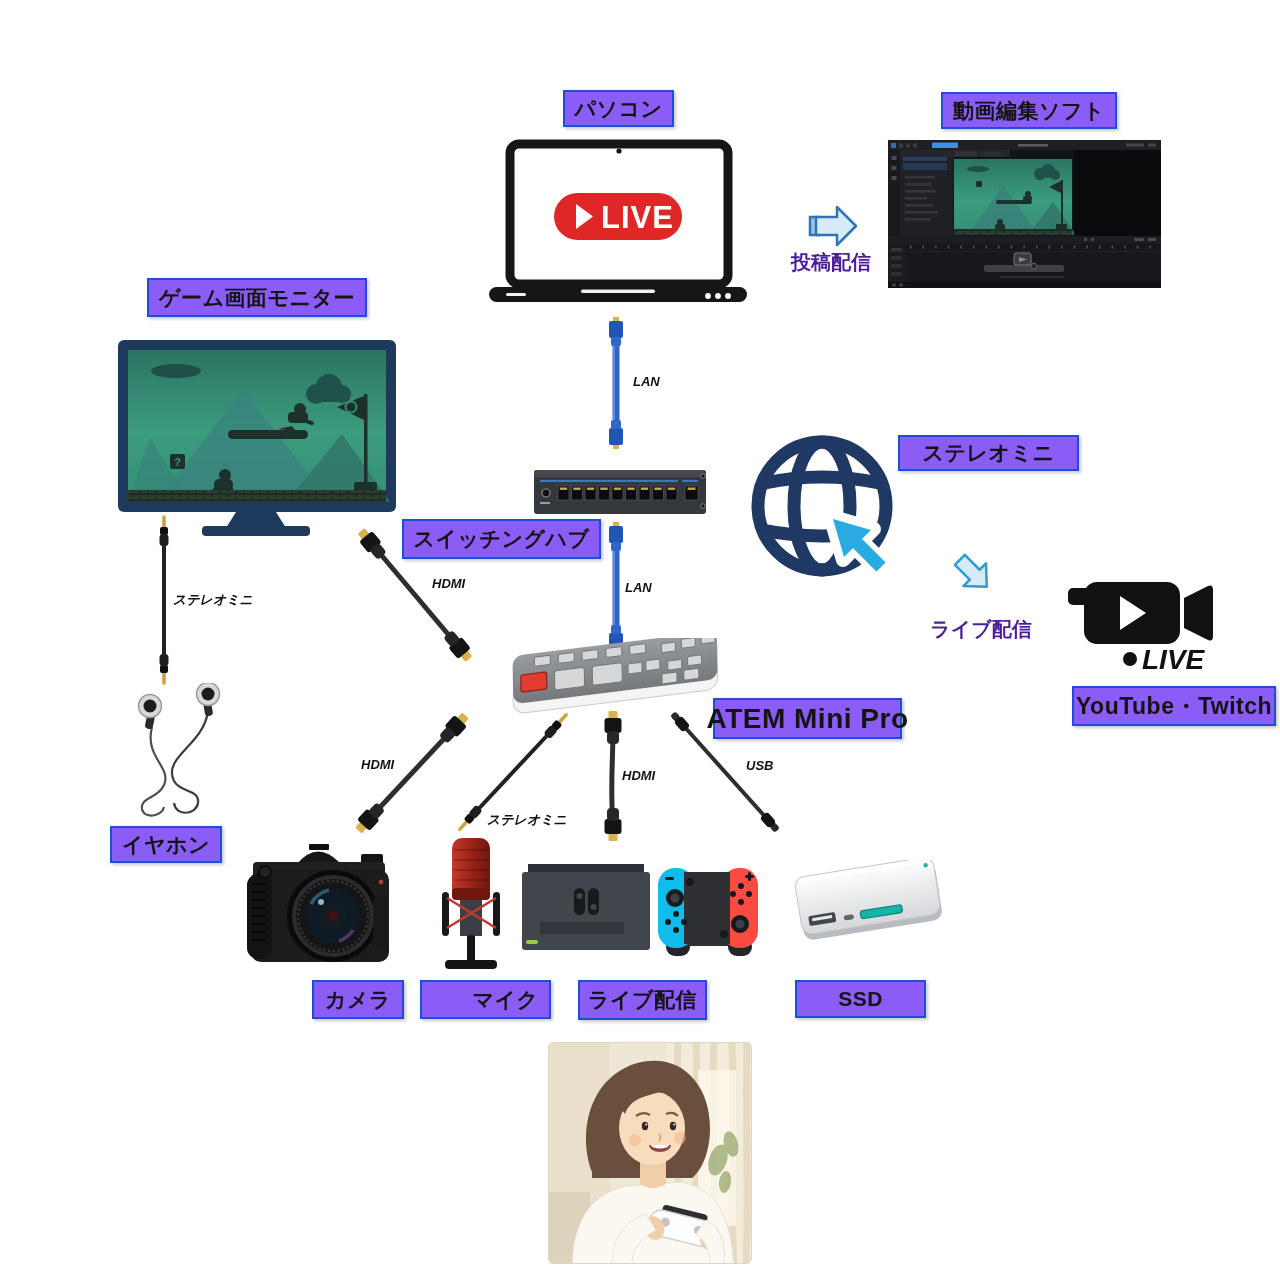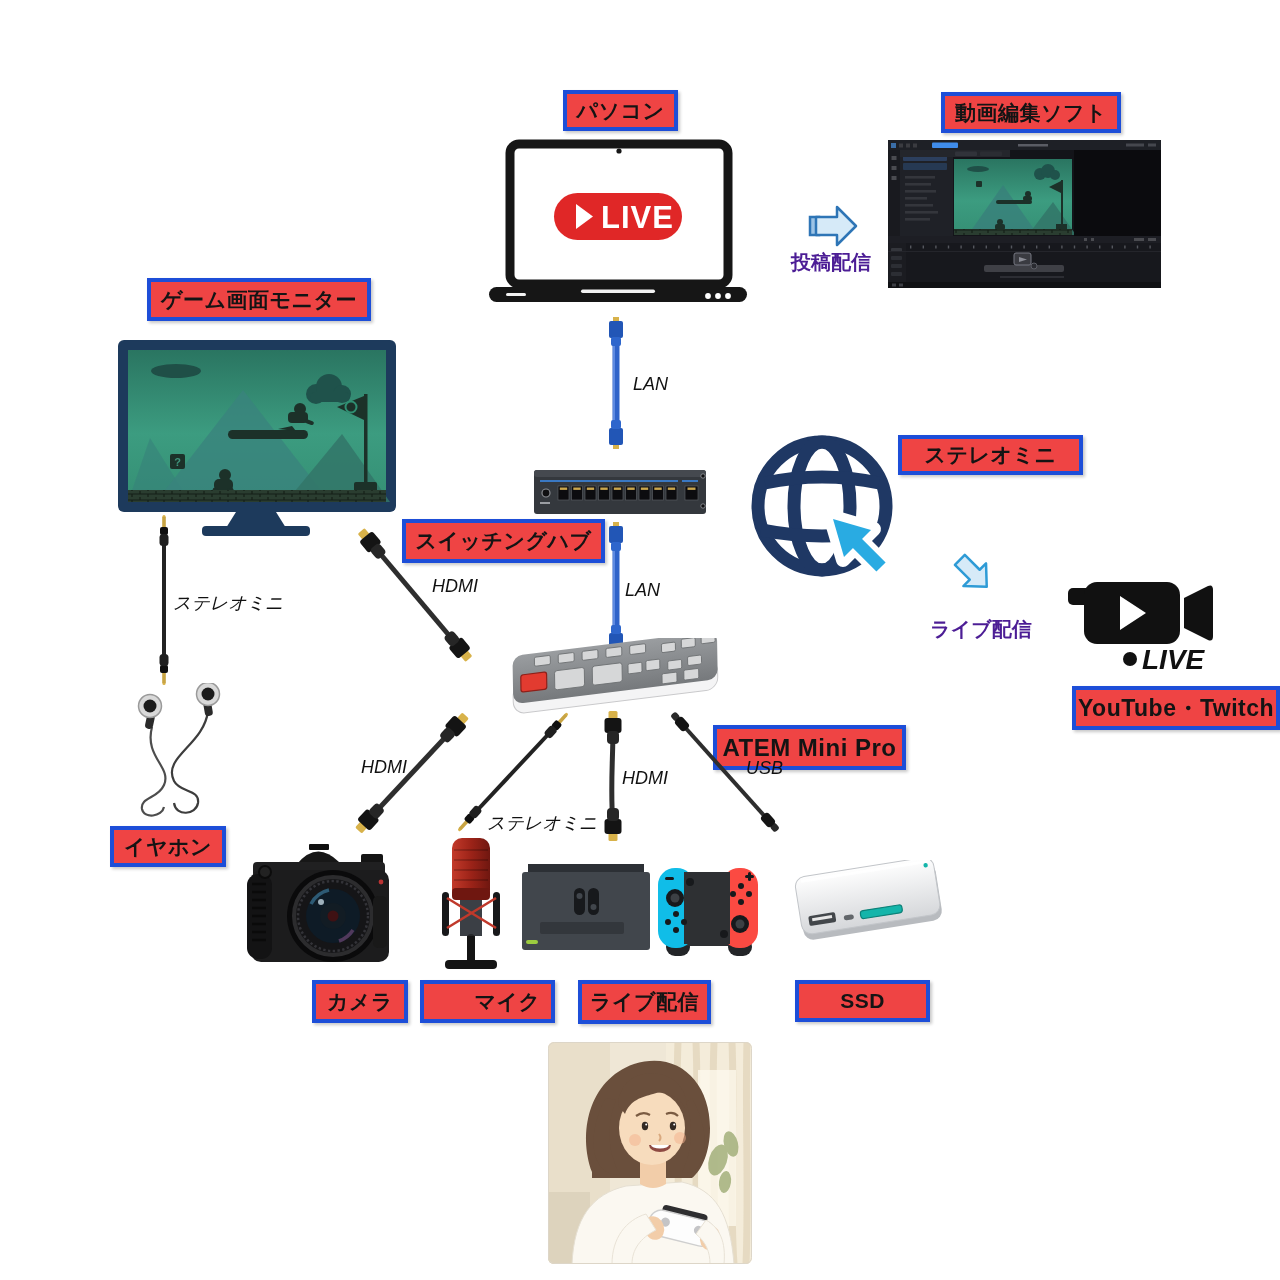--- a/index.html
+++ b/index.html
@@ -1,22 +1,22 @@
 <!DOCTYPE html>
 <html><head>
 <meta charset="utf-8">
 <style>
   html,body{margin:0;padding:0;background:#fff;}
   #canvas{position:relative;width:1280px;height:1280px;background:#fff;overflow:hidden;
           font-family:"Liberation Sans",sans-serif;}
   .abs{position:absolute;}
-  .lbl{position:absolute;background:#ef4444;border:4px solid #1d4ed8;box-shadow:2px 2px 3px rgba(0,0,0,.22);
+  .lbl{position:absolute;background:#8b5cf6;border:2px solid #1d4ed8;box-shadow:2px 2px 3px rgba(0,0,0,.22);
        display:flex;align-items:center;justify-content:center;color:#141414;
        font-weight:bold;font-size:21px;letter-spacing:.5px;white-space:nowrap;}
-  .clbl{position:absolute;color:#111;font-weight:normal;font-style:italic;font-size:18px;white-space:nowrap;}
+  .clbl{position:absolute;color:#111;font-weight:bold;font-style:italic;font-size:13px;white-space:nowrap;}
   .flowtxt{position:absolute;color:#4c1d95;font-weight:bold;font-size:20px;white-space:nowrap;text-align:center;}
   svg{display:block;}
 </style>
 </head>
 <body>
 
 <div id="canvas">
 
   <svg class="abs" width="0" height="0">
     <defs>
@@ -356,21 +356,21 @@
           <rect x="192" y="10" width="14" height="9" rx="1.5"></rect>
           <rect x="212" y="8" width="14" height="9" rx="1.5"></rect>
         <rect x="178" y="30" width="14" height="9" rx="1.5"></rect>
           <rect x="198" y="28" width="14" height="9" rx="1.5"></rect>
         <rect x="172" y="42" width="15" height="10" rx="1.5"></rect>
           <rect x="194" y="41" width="15" height="10" rx="1.5"></rect>
       </g>
       <rect x="30" y="26" width="26" height="17" rx="2.5" fill="#e23b30" stroke="#8f1f18" stroke-width="1.2"></rect>
     </g>
   </svg>
-  <div class="lbl" style="left:713px;top:725px;width:185px;height:37px;font-size:24px;">
+  <div class="lbl" style="left:713px;top:698px;width:185px;height:37px;font-size:28px;">
     <span>ATEM Mini Pro</span>
   </div>
 
   <svg class="abs" style="left:143px;top:510px;" width="42" height="180" viewBox="0 0 42 180">
     <line x1="21" y1="22" x2="21" y2="158" stroke="#222" stroke-width="4"></line>
     <use href="#mini-plug" transform="translate(21,22)"></use>
     <use href="#mini-plug" transform="translate(21,158) rotate(180)"></use>
   </svg>
   <div class="clbl" style="left:173px;top:591px;">
     <span>ステレオミニ</span>

